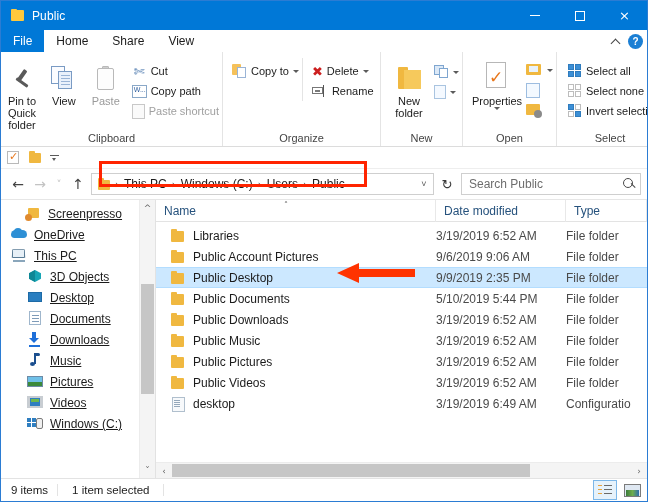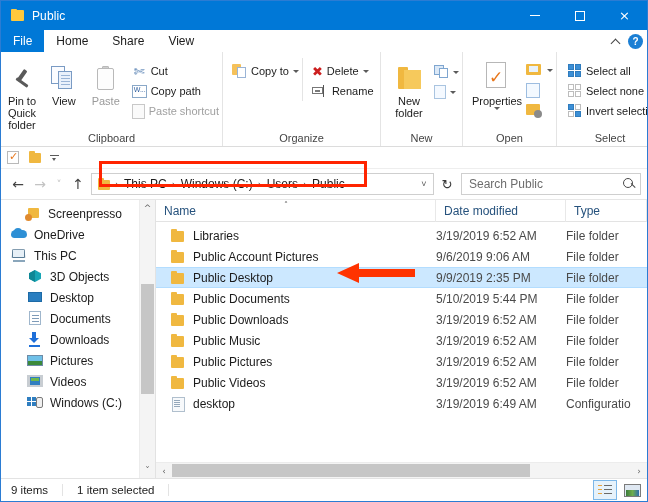--- a/index.html
+++ b/index.html
@@ -215,21 +215,21 @@
   #crumb-highlight {
     position: absolute; border: 3px solid #ff2400; pointer-events: none;
     left: 98px; top: 160px; width: 268px; height: 26px; z-index: 40;
   }
 
   
   #body { flex: 1; display: flex; min-height: 0; border-top: 1px solid #e6e6e6; }
 
   #navpane { width: 155px; flex: 0 0 155px; display: flex; position: relative;
              background: #ffffff; border-right: 1px solid #e2e2e2; overflow: hidden;}
-  #navlist { flex: 1; padding-top: 3px; }
+  #navlist { flex: 1; padding-top: 3px; text-decoration: underline; }
   .nav-item { height: 21px; display: flex; align-items: center; font-size: 12px; color: #1b1b1b;
               padding-left: 10px; gap: 7px; white-space: nowrap; }
   .nav-item.indent1 { padding-left: 24px; }
   .nav-item.indent2 { padding-left: 26px; }
   .nav-ic { width: 16px; height: 15px; position: relative; flex: 0 0 16px; }
 
   
   .ni-screenpresso .f{position:absolute;left:3px;top:2px;width:11px;height:10px;background:#f0b840;border-radius:1px;}
   .ni-screenpresso .d{position:absolute;left:0px;bottom:0px;width:7px;height:7px;border-radius:50%;background:#e08a2e;}
   .ni-dropbox{}
@@ -320,21 +320,21 @@
   .hsb-thumb { position:absolute; top:1px; bottom:1px; left:0; background:#c6c6c6; }
 
   
   #red-arrow { position: absolute; left: 336px; top: 261px; width: 78px; height: 22px; z-index: 45;
                pointer-events: none; }
 
   
   #statusbar { height: 23px; flex: 0 0 23px; display: flex; align-items: center;
                border-top: 1px solid #e3e3e3; background: #ffffff; font-size: 11.5px;
                color: #1b1b1b; padding-left: 10px; gap: 0; }
-  .status-seg { padding-right: 14px; border-right: 1px solid #e3e3e3; margin-right: 14px; }
+  .status-seg { padding-right: 9px; border-right: 1px solid #e3e3e3; margin-right: 14px; }
   .status-seg.last { border-right: 1px solid #e3e3e3; padding-right: 14px; }
   #status-spacer { flex: 1; }
   .viewbtn { width: 24px; height: 20px; display:flex;align-items:center;justify-content:center;
              margin-right: 3px; }
   .viewbtn.active { border: 1px solid #7cb7e8; background: #e6f2fb; }
   .vb-details { width: 16px; height: 13px; position: relative; }
   .vb-details .ln { position:absolute; left:7px; width:8px; height:1.5px; background:#6a6a6a; }
   .vb-details .dt { position:absolute; left:1px; width:4px; height:1.5px; background:#e8a33d; }
   .vb-icons { width: 17px; height: 13px; position: relative; border: 1px solid #7b7b7b; background:#dfe8f2;}
   .vb-icons::after{content:"";position:absolute;left:1px;bottom:0px;width:13px;height:6px;
@@ -632,20 +632,28 @@
             </span>
           <span>Documents</span>
         </div>
         <div class="nav-item indent2">
           <span class="nav-ic ni-downloads">
               <span class="ar"></span>
               <span class="hd"></span>
               <span class="ln"></span>
             </span>
           <span>Downloads</span>
+        </div>
+        <div class="nav-item indent2">
+          <span class="nav-ic ni-music">
+              <span class="n1"></span>
+              <span class="st"></span>
+              <span class="fl"></span>
+            </span>
+          <span>Music</span>
         </div>
         <div class="nav-item indent2">
           <span class="nav-ic ni-pictures">
               <span class="fr"></span>
               <span class="sky"></span>
               <span class="gr"></span>
             </span>
           <span>Pictures</span>
         </div>
         <div class="nav-item indent2">

